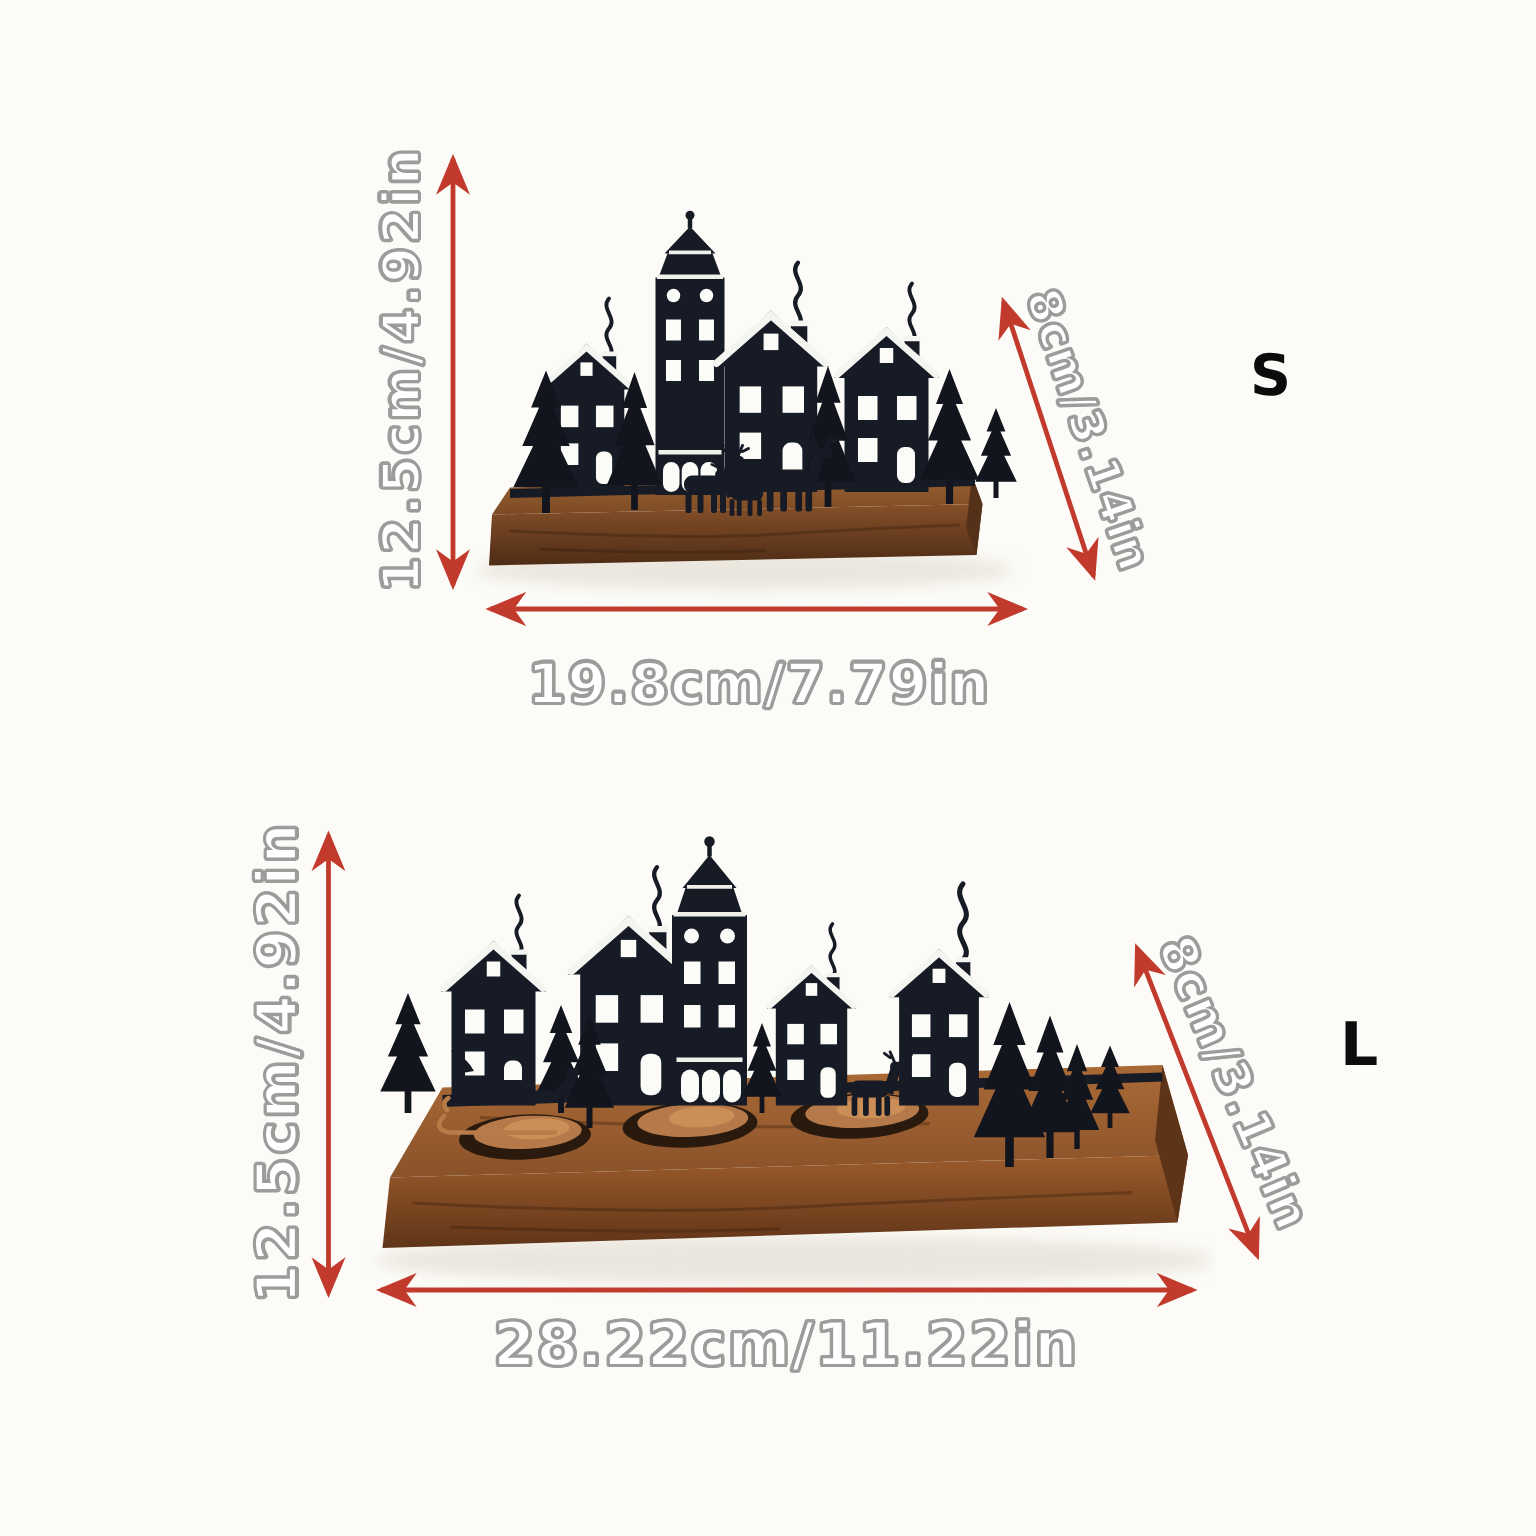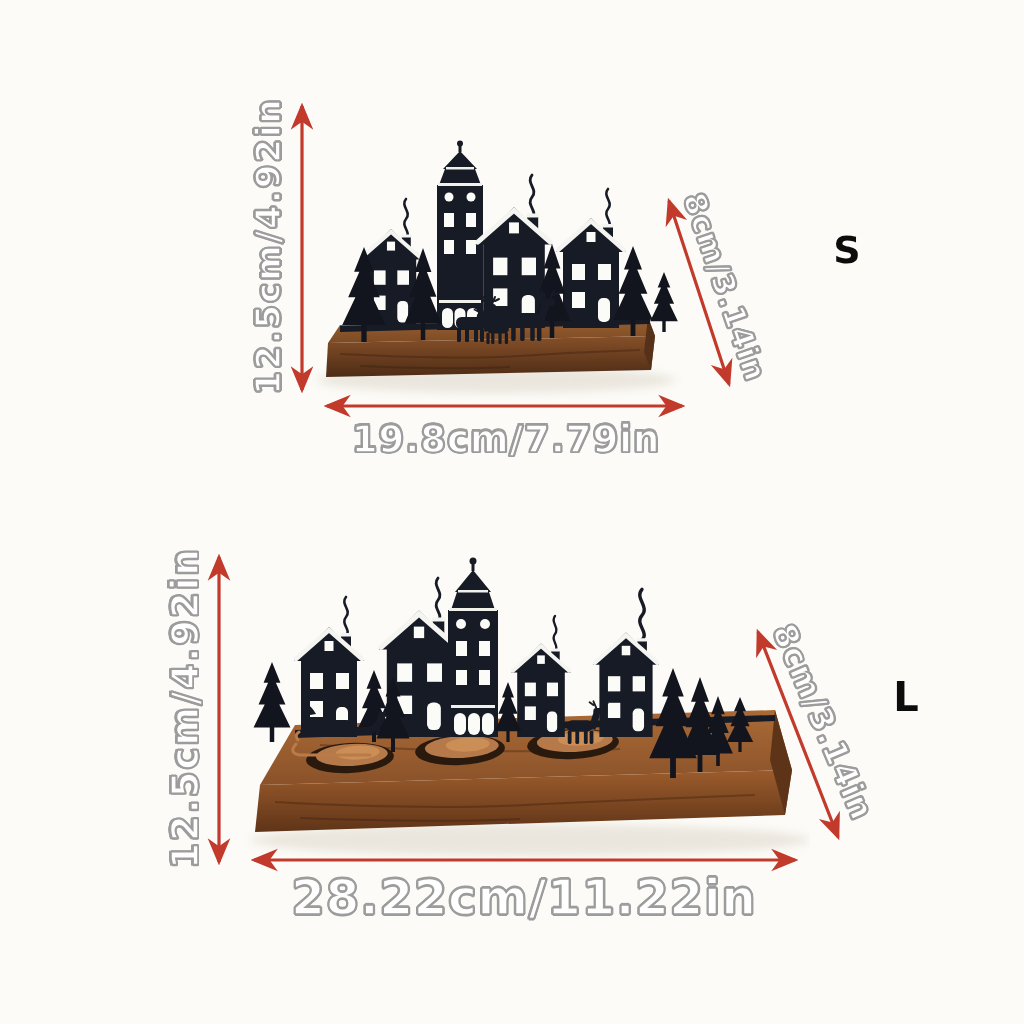--- a/index.html
+++ b/index.html
@@ -242,22 +242,22 @@
       <line class="arrow" x1="669" y1="201" x2="729" y2="384" marker-start="url(#ah)" marker-end="url(#ah)"></line>
     </g>
     <g>
       <line class="arrow" x1="219" y1="557" x2="219" y2="862" marker-start="url(#ah)" marker-end="url(#ah)"></line>
       <line class="arrow" x1="254" y1="860" x2="795" y2="860" marker-start="url(#ah)" marker-end="url(#ah)"></line>
       <line class="arrow" x1="758" y1="632" x2="838" y2="837" marker-start="url(#ah)" marker-end="url(#ah)"></line>
     </g>
   </svg>
 
   <div class="dim-label" style="left:268px;top:246px;font-size:34px;letter-spacing:2px;transform:translate(-50%,-50%) rotate(-90deg);">12.5cm/4.92in</div>
-  <div class="dim-label" style="left:506px;top:439px;font-size:37px;letter-spacing:1px;transform:translate(-50%,-50%);">19.8cm/7.79in</div>
+  <div class="dim-label" style="left:506px;top:456px;font-size:37px;letter-spacing:1px;transform:translate(-50%,-50%);">19.8cm/7.79in</div>
   <div class="dim-label" style="left:725px;top:287px;font-size:30px;letter-spacing:1px;transform:translate(-50%,-50%) rotate(71deg);">8cm/3.14in</div>
   <div class="size-label" style="left:847px;top:250px;font-size:38px;">S</div>
 
   <div class="dim-label" style="left:185px;top:708px;font-size:37px;letter-spacing:2px;transform:translate(-50%,-50%) rotate(-90deg);">12.5cm/4.92in</div>
-  <div class="dim-label" style="left:524px;top:897px;font-size:48px;letter-spacing:1px;transform:translate(-50%,-50%);">28.22cm/11.22in</div>
+  <div class="dim-label" style="left:524px;top:897px;font-size:40px;letter-spacing:1px;transform:translate(-50%,-50%);">28.22cm/11.22in</div>
   <div class="dim-label" style="left:823px;top:722px;font-size:32px;letter-spacing:1px;transform:translate(-50%,-50%) rotate(67deg);">8cm/3.14in</div>
   <div class="size-label" style="left:906px;top:697px;font-size:40px;">L</div>
 
 </div>
 
 </body></html>

